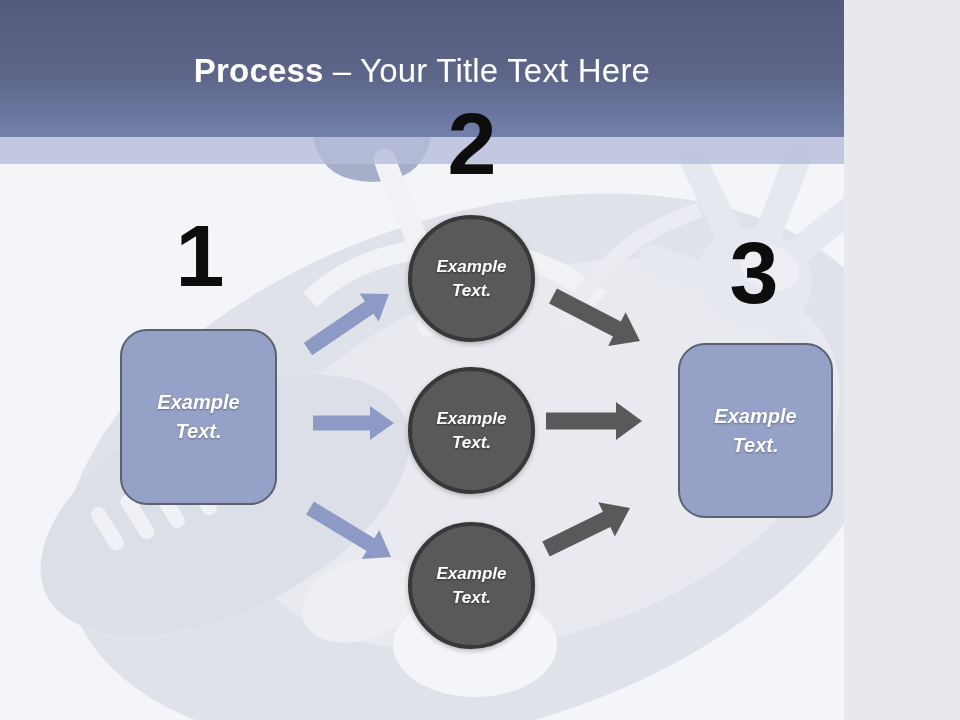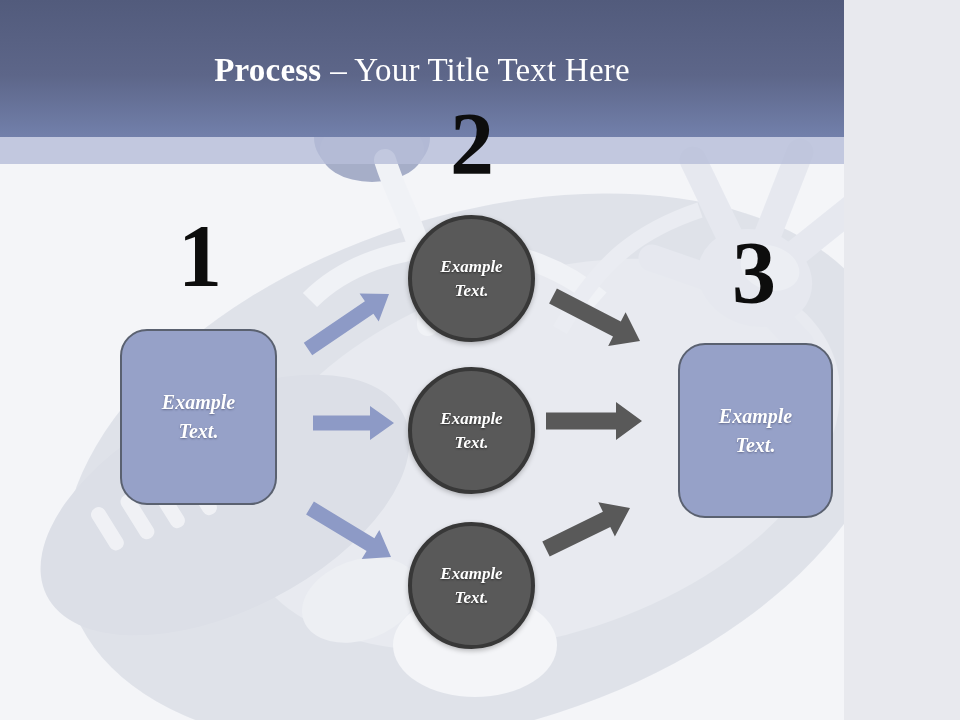--- a/index.html
+++ b/index.html
@@ -1,19 +1,19 @@
 <!DOCTYPE html>
 <html style="--header-gradient-top: #525b7c; --header-gradient-bottom: #7280ab; --header-strip: #b7bed9; --box-fill: #96a1c8; --box-border: #5a6170; --circle-fill: #595959; --circle-border: #383838; --arrow-blue: #8d9ac6; --arrow-gray: #595959; --number-color: #0d0d0d; --title-color: #ffffff;"><head>
 <meta charset="utf-8">
 <style>
   html,body{margin:0;padding:0;background:#e8e9ee;}
   .slide{
     position:relative;width:844px;height:720px;overflow:hidden;
     background:#f4f5f8;
-    font-family:Liberation Serif, serif;
+    font-family:Liberation Sans, sans-serif;
   }
   
   .header-band{
     position:absolute;left:0;top:0;width:960px;height:137px;
     background:linear-gradient(180deg,var(--header-gradient-top) 0%,#5d6689 55%,var(--header-gradient-bottom) 100%);
     z-index:3;
   }
   .header-strip{
     position:absolute;left:0;top:137px;width:960px;height:27px;
     background:var(--header-strip);

